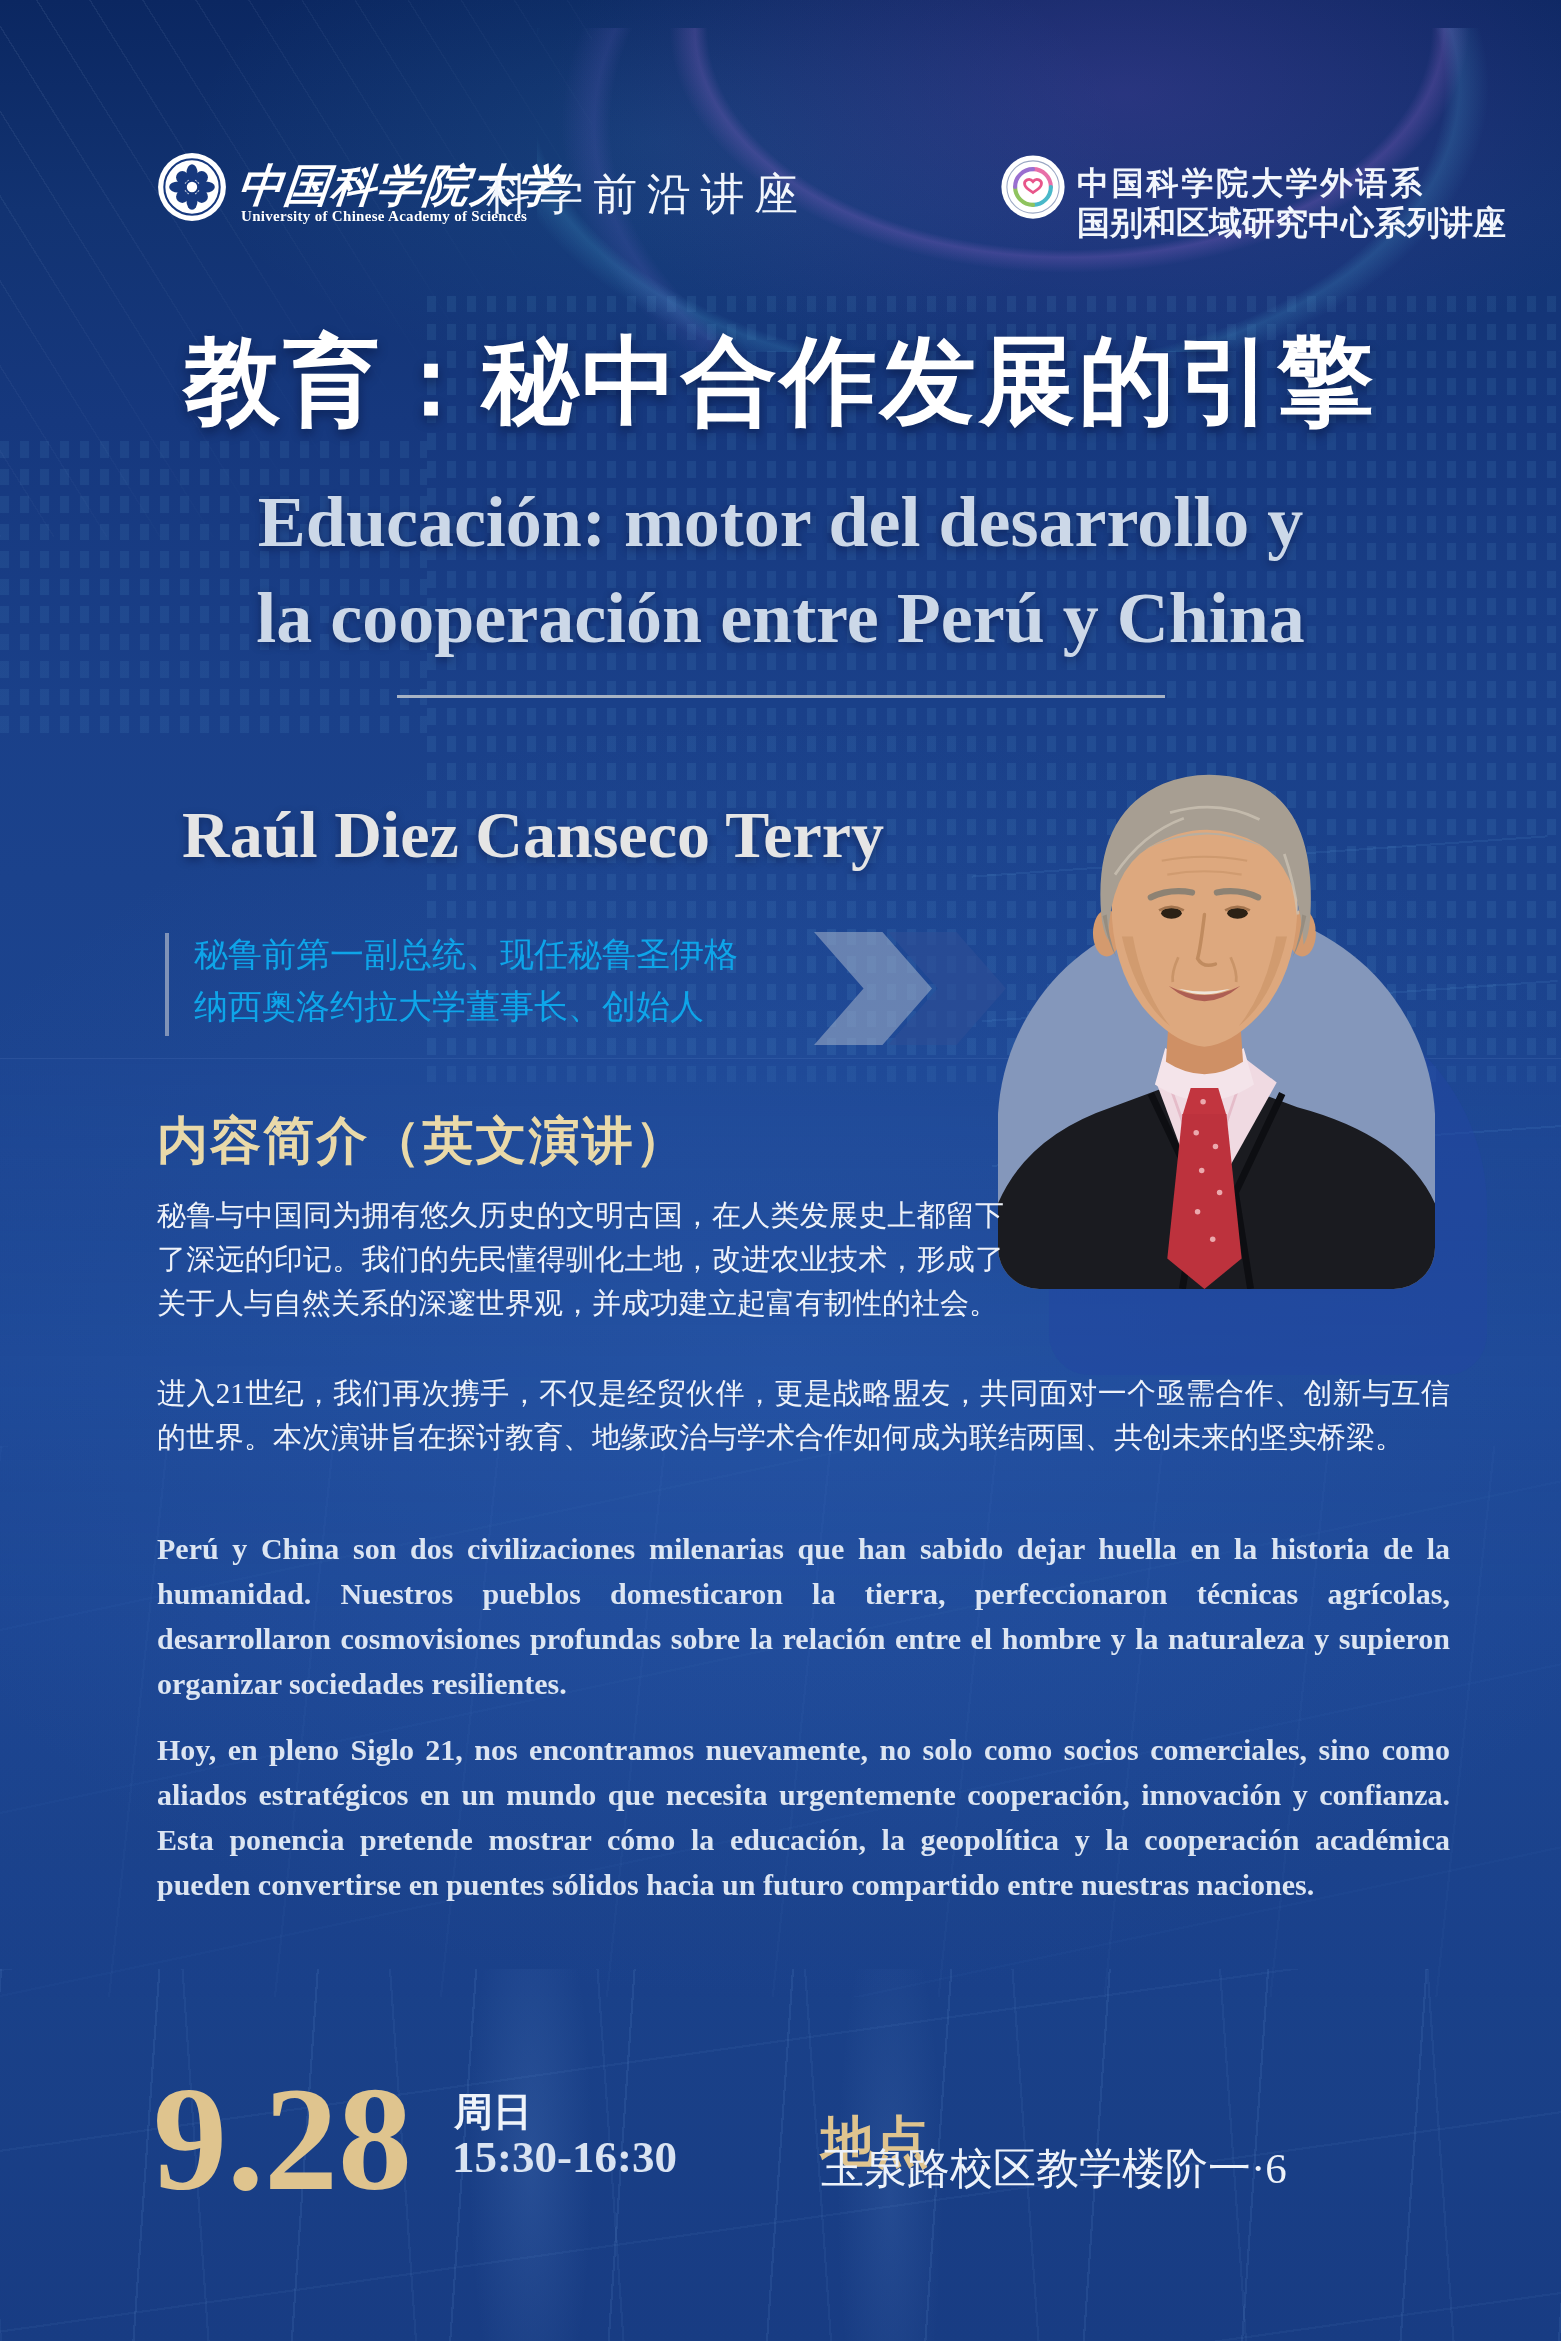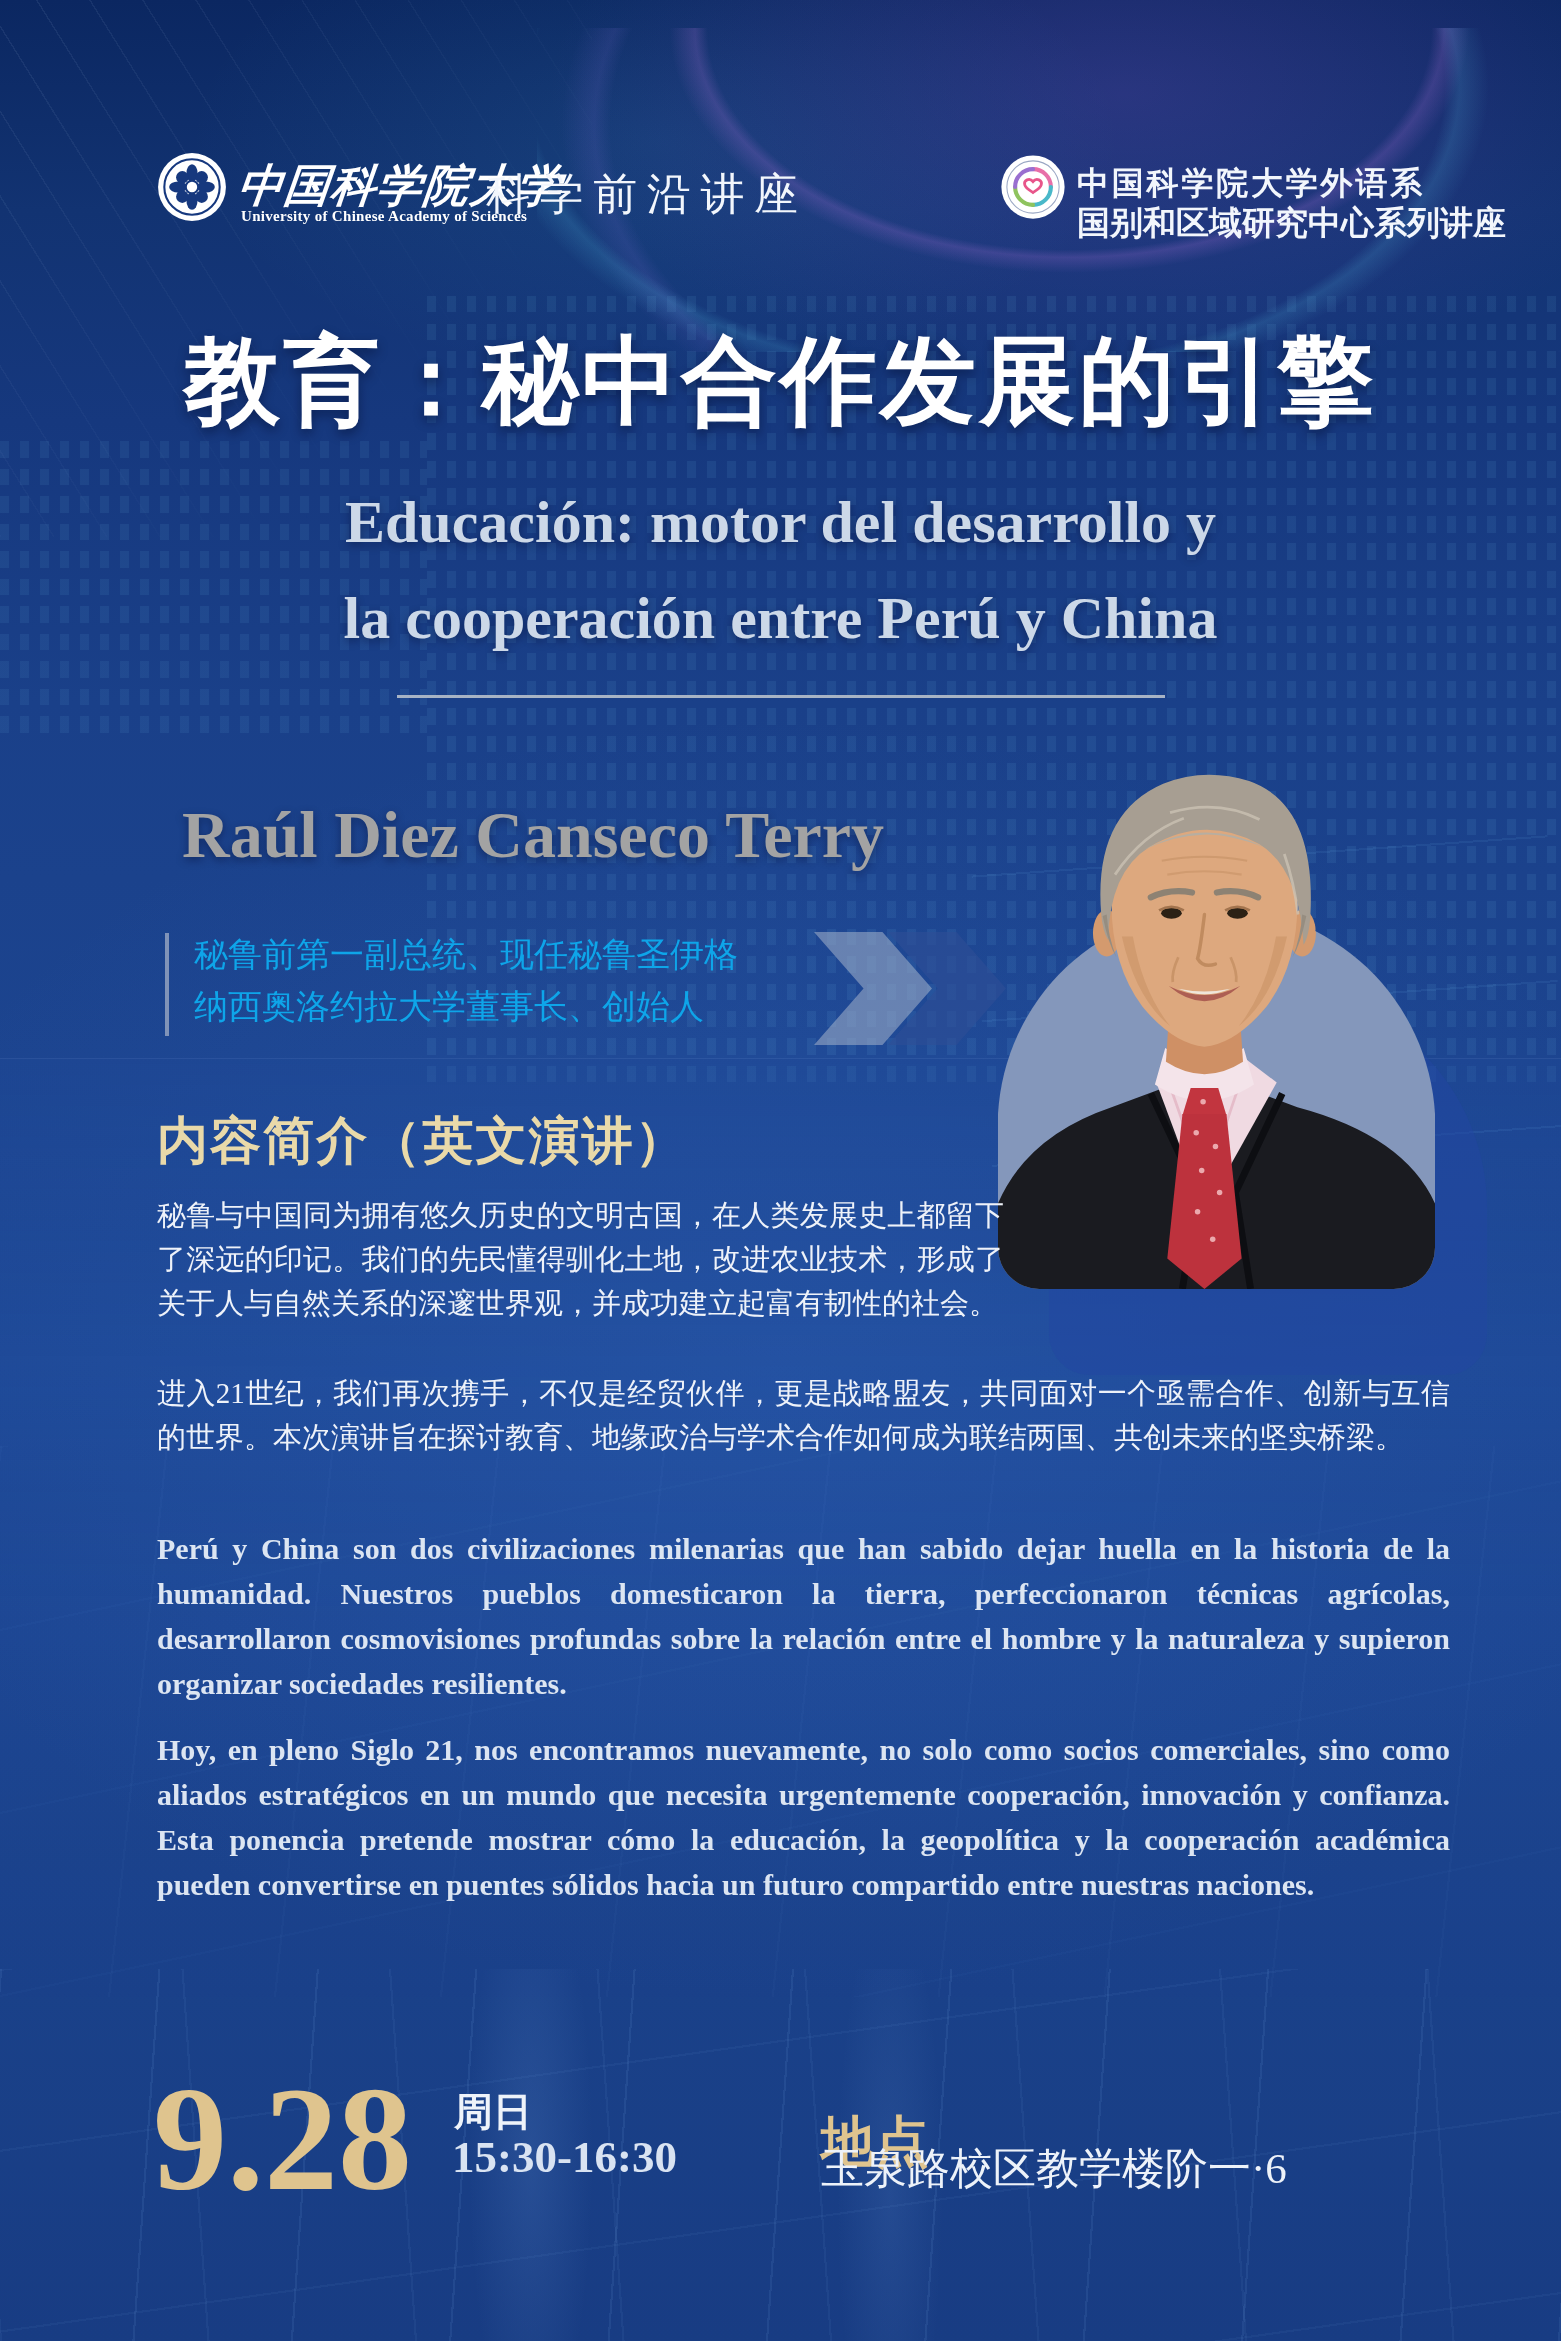--- a/index.html
+++ b/index.html
@@ -82,31 +82,31 @@
   .dept-l2{left:1077px;top:201px;font-size:33px;font-weight:bold;letter-spacing:0;white-space:nowrap;color:#f2f6fc;}
   
   .main-title{
     left:0;top:318px;width:1561px;text-align:center;
     font-size:96px;font-weight:900;letter-spacing:3.4px;white-space:nowrap;color:#ffffff;
     text-shadow:0 4.8px 11px rgba(2,8,40,.45);
   }
   .es-title{
     left:0;top:474px;width:1561px;text-align:center;
     font-family:"Liberation Serif","DejaVu Serif",serif;
-    font-size:60px;line-height:96px;font-weight:bold;color:#ccd8e8;
+    font-size:72px;line-height:96px;font-weight:bold;color:#ccd8e8;
     text-shadow:0 3.4px 8.3px rgba(2,8,40,.4);
   }
   .divider{
     left:50%;top:695px;width:768px;height:3.4px;transform:translateX(-50%);
     background:#b3bdca;opacity:.92;
   }
   
   .speaker-name{
     left:182px;top:797px;font-family:"Liberation Serif","DejaVu Serif",serif;
-    font-size:66px;font-weight:bold;white-space:nowrap;color:#a3a3a3;
+    font-size:66px;font-weight:bold;white-space:nowrap;color:#e5e5e5;
     text-shadow:0 3.4px 8.3px rgba(2,8,40,.4);
   }
   .bio-bar{left:165px;top:933px;width:4.1px;height:103px;background:#8093b8;}
   .bio-text{
     left:194px;top:928px;font-size:34px;line-height:52px;color:#0ea5e9;white-space:nowrap;
   }
   .chev{width:118px;height:113px;
     clip-path:polygon(0 0,58% 0,100% 50%,58% 100%,0 100%,42% 50%);}
   .chev.c1{left:814px;top:932px;background:rgba(164,178,202,.55);}
   .chev.c2{left:888px;top:932px;background:rgba(46,78,150,.60);}

